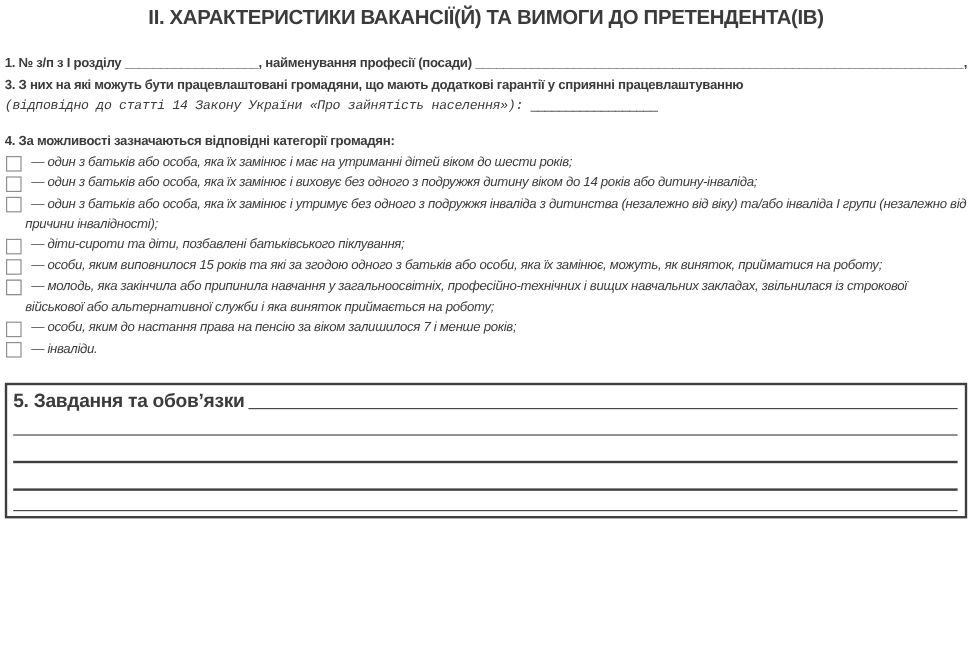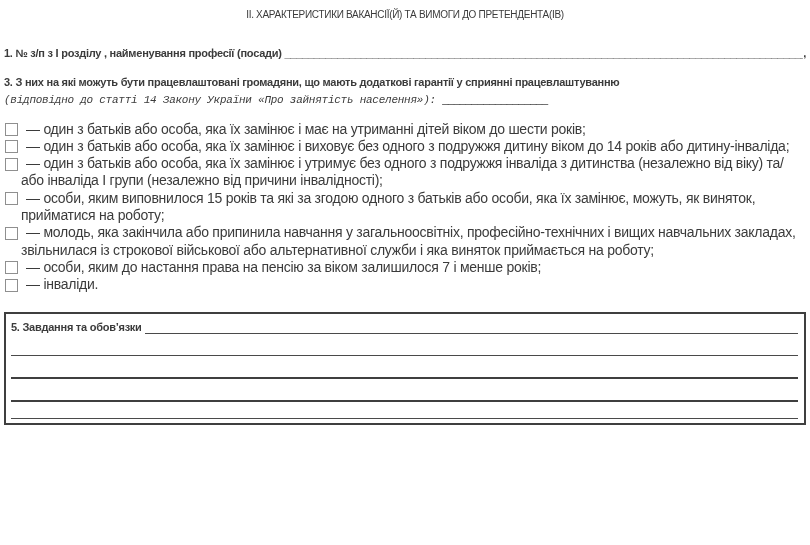--- a/index.html
+++ b/index.html
@@ -6,68 +6,69 @@
   body {
     width: 810px; height: 545px;
     font-family: "Liberation Sans", sans-serif;
     color: #3b3b3b;
     overflow: hidden;
   }
   .page { padding: 8px 4px 0 4px; box-sizing: border-box; width: 810px; }
 
   .title, .subtitle {
     text-align: center;
-    font-weight: normal;
-    font-size: 10px;
+    font-weight: bold;
+    font-size: 17px;
     line-height: 14px;
     letter-spacing: -0.3px;
   }
 
   .line {
     font-size: 11px;
     line-height: 17.5px;
     letter-spacing: -0.25px;
   }
   .b { font-weight: bold; }
   .it { font-style: italic; font-family: Liberation Mono, monospace; }
 
   .flexline { display: flex; align-items: baseline; text-align: right; }
   .ufill { flex: 1; overflow: hidden; white-space: nowrap; }
 
   .sec1 { margin-top: 23px; }
   .sec2 { margin-top: 17px; }
-  .sec3 { margin-top: 11px; }
+  .sec3 { margin-top: 0; }
   .sec4 { margin-top: 11px; }
 
   .item {
     position: relative;
     padding-left: 17px;
     text-indent: 5px;
-    font-size: 14px;
+    font-size: 11px;
     line-height: 17.3px;
     letter-spacing: -0.25px;
+    font-style: italic;
   }
   .cb {
     position: absolute;
     left: 1px; top: 2.5px;
     width: 11px; height: 11px;
     border: 1px solid #8f8f8f;
     background: #ffffff;
     text-indent: 0;
   }
 
   .box {
     border: 2px solid #3f3f3f;
     margin-top: 19px;
     padding: 7px 6px 4px 5px;
   }
   .box-label-row {
     display: flex;
     align-items: flex-end;
-    font-size: 11px;
+    font-size: 16px;
     line-height: 13px;
     letter-spacing: -0.25px;
   }
   .label-underline {
     flex: 1;
     border-bottom: 1px solid #4a4a4a;
     margin-left: 3px;
     height: 12px;
   }
   .rule {
@@ -81,51 +82,53 @@
 </head>
 <body>
 
 <div class="page">
 
   <div class="title">ІІ. ХАРАКТЕРИСТИКИ ВАКАНСІЇ(Й) ТА ВИМОГИ ДО ПРЕТЕНДЕНТА(ІВ)</div>
 
   <div class="sec1">
     <div class="line b flexline">
       <span style="white-space:pre">1. № з/п з І розділу </span>
+        <span>___________________</span>
         <span style="white-space:pre">, найменування професії (посади) </span>
-        <span>___________________</span>
         <span class="ufill">______________________________________________________________________________________________________________________</span>
         <span>,</span>
     </div>
   </div>
 
 
   <div class="sec3">
     <div class="line b">3. З них на які можуть бути працевлаштовані громадяни, що мають додаткові гарантії у сприянні працевлаштуванню</div>
     <div class="line">
       <span class="it" style="white-space:pre">(відповідно до статті 14 Закону України «Про зайнятість населення»): </span><span>__________________</span>
     </div>
   </div>
 
   <div class="sec4">
+    <div class="line b">4. За можливості зазначаються відповідні категорії громадян:</div>
 
     <div class="item">
       <span class="cb"></span>
       <span>— один з батьків або особа, яка їх замінює і має на утриманні дітей віком до шести років;</span>
     </div>
     <div class="item">
       <span class="cb"></span>
       <span>— один з батьків або особа, яка їх замінює і виховує без одного з подружжя дитину віком до 14 років або дитину-інваліда;</span>
     </div>
     <div class="item">
       <span class="cb"></span>
       <span>— один з батьків або особа, яка їх замінює і утримує без одного з подружжя інваліда з дитинства (незалежно від віку) та/або інваліда І групи (незалежно від причини інвалідності);</span>
     </div>
     <div class="item">
       <span class="cb"></span>
+      <span>— діти-сироти та діти, позбавлені батьківського піклування;</span>
     </div>
     <div class="item">
       <span class="cb"></span>
       <span>— особи, яким виповнилося 15 років та які за згодою одного з батьків або особи, яка їх замінює, можуть, як виняток, прийматися на роботу;</span>
     </div>
     <div class="item">
       <span class="cb"></span>
     </div>
     <div class="item">
       <span class="cb"></span>

